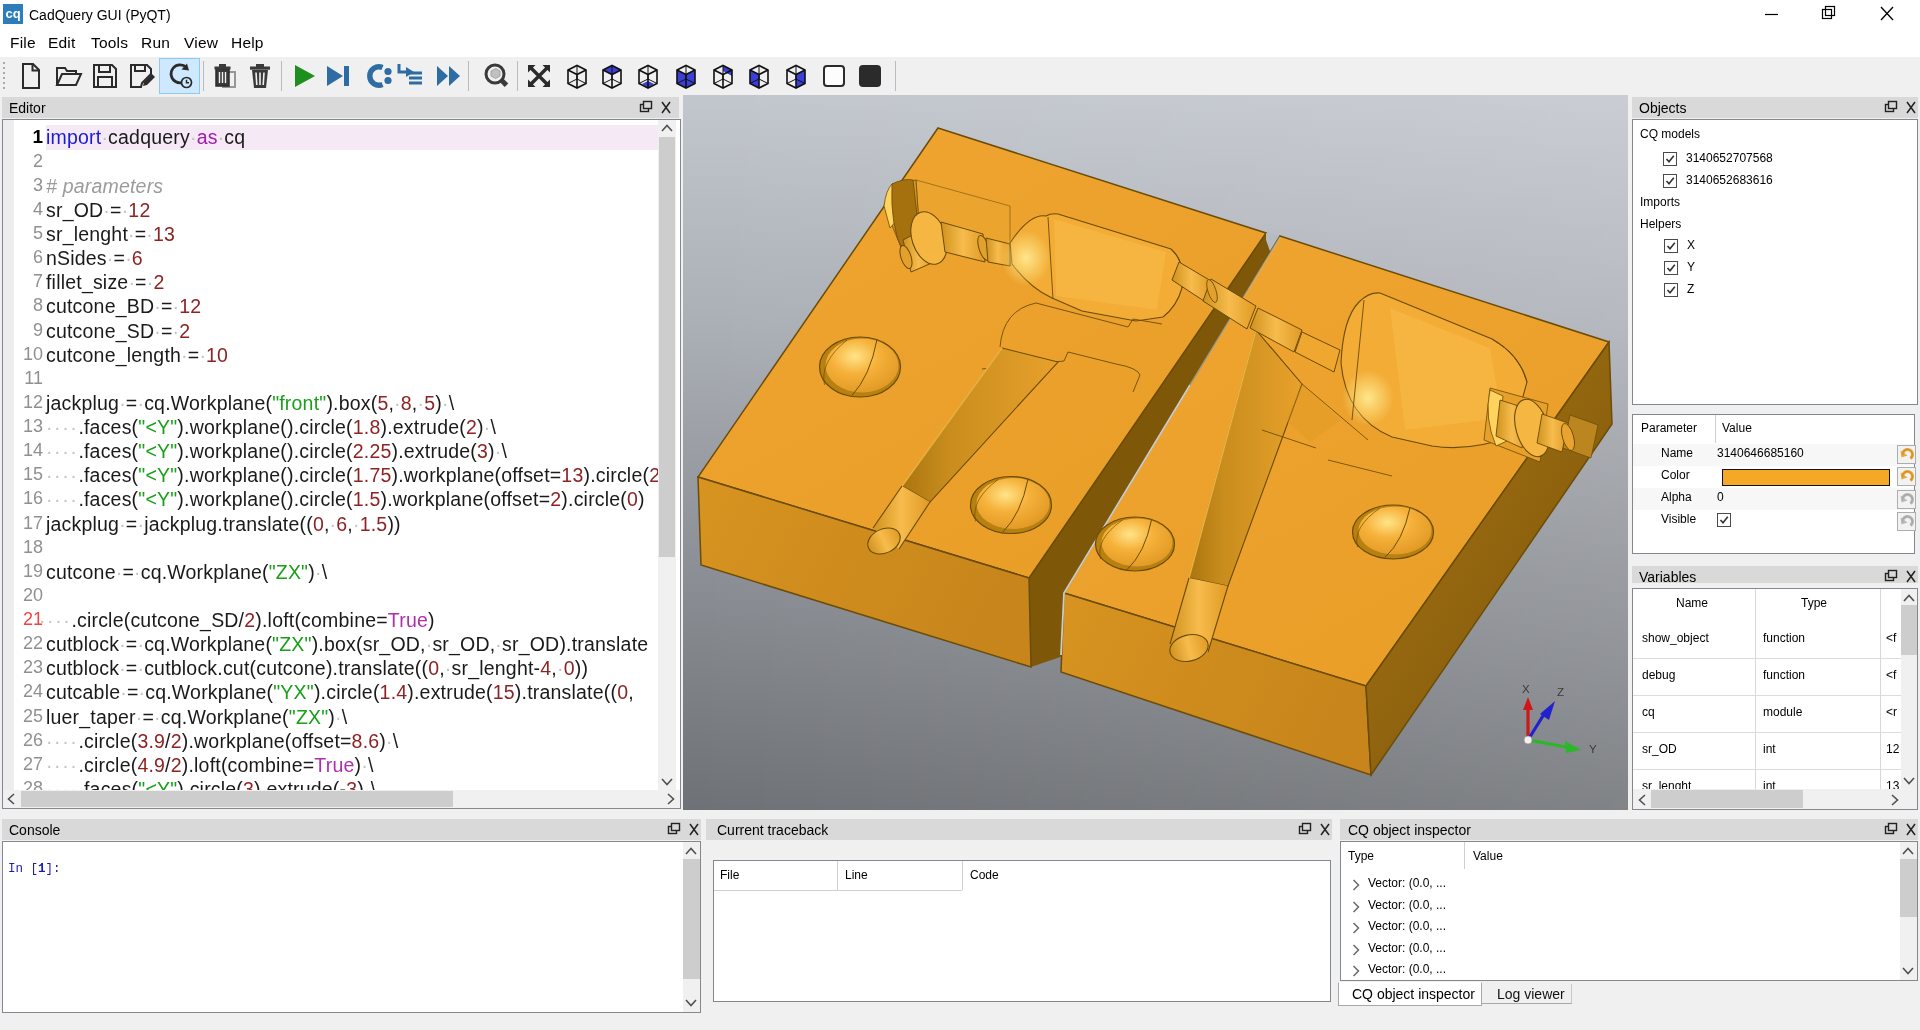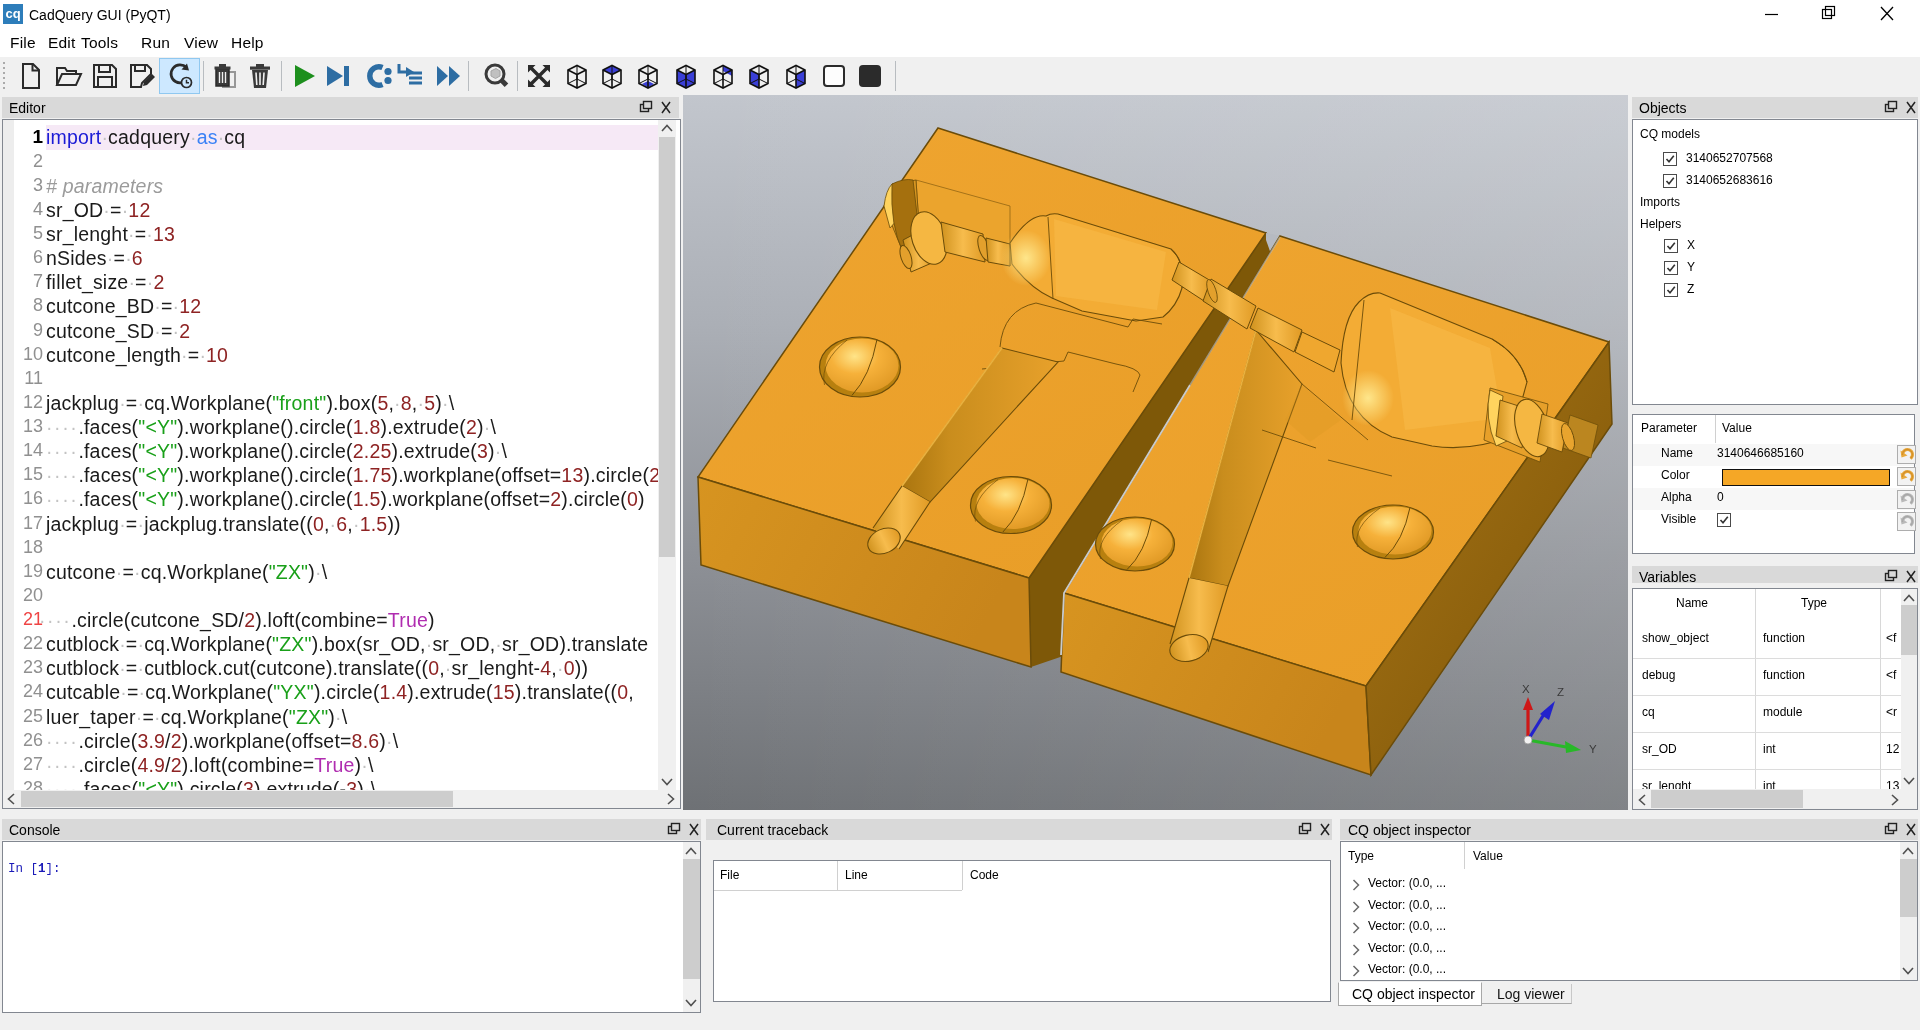--- a/index.html
+++ b/index.html
@@ -29,21 +29,21 @@
  <svg class="abs" style="left:1755px;top:0" width="165" height="28">
   <line x1="10" y1="14.5" x2="23" y2="14.5" stroke="#000" stroke-width="1.2"></line>
   <rect x="67.5" y="9.5" width="9" height="9" fill="none" stroke="#000" stroke-width="1.2"></rect>
   <rect x="70.5" y="6.5" width="9" height="9" fill="none" stroke="#000" stroke-width="1.2"></rect>
   <path d="M126 7 L138 20 M138 7 L126 20" stroke="#000" stroke-width="1.3" fill="none"></path>
  </svg>
 </div>
 <div id="menubar">
  <div class="mitem" style="left:10px">File</div>
  <div class="mitem" style="left:48px">Edit</div>
- <div class="mitem" style="left:81px">Tools</div>
+ <div class="mitem" style="left:91px">Tools</div>
  <div class="mitem" style="left:141px">Run</div>
  <div class="mitem" style="left:184px">View</div>
  <div class="mitem" style="left:231px">Help</div>
 </div>
 <div id="toolbar"></div>
 
 <div class="abs" style="left:0;top:57px;width:1920px;height:38px">
     <div class="abs" style="left:3px;top:5px;width:2px;height:28px;background:repeating-linear-gradient(180deg,#aaa 0 2px,transparent 2px 5px)"></div>
     <div class="tsep" style="left:203px"></div>
     <div class="tsep" style="left:281px"></div>
@@ -195,21 +195,21 @@
       <rect x="3.5" y="4.5" width="8" height="7" fill="none" stroke="#222" stroke-width="1.4"></rect>
       <rect x="6.5" y="1.5" width="8" height="7" fill="#d9d9d9" stroke="#222" stroke-width="1.4"></rect>
       <path d="M25 2 L33 13 M33 2 L25 13" stroke="#222" stroke-width="1.5"></path>
     </svg>
   </div>
 <div class="dock-box" style="left:2px;top:119px;width:679px;height:690px;overflow:hidden">
     <div class="abs" style="left:0;top:0;width:11px;height:670px;background:#ededed"></div>
     <div class="abs" style="left:43px;top:5.4px;width:612px;height:24.13px;background:#f6e9f6"></div>
     <div class="abs" style="left:0;top:0;width:655px;height:670px;overflow:hidden">
       <div class="abs" style="left:0;top:6.4px;width:40px;text-align:right;color:#000;font-weight:bold;font-size:19px">1</div>
-      <div class="abs code-line" style="left:43px;top:6.4px;"><span style="color:#1b1bd6">import</span><span class="w">·</span>cadquery<span class="w">·</span><span style="color:#3b82f6">as</span><span class="w">·</span>cq</div>
+      <div class="abs code-line" style="left:43px;top:6.4px;"><span style="color:#1b1bd6">import</span><span class="w">·</span>cadquery<span class="w">·</span><span style="color:#a21caf">as</span><span class="w">·</span>cq</div>
       <div class="abs" style="left:0;top:30.6px;width:40px;text-align:right;color:#909090;font-size:18px">2</div>
       <div class="abs" style="left:0;top:54.7px;width:40px;text-align:right;color:#909090;font-size:18px">3</div>
       <div class="abs code-line" style="left:43px;top:54.7px;"><span style="color:#9b9b9b;font-style:italic"># parameters</span></div>
       <div class="abs" style="left:0;top:78.8px;width:40px;text-align:right;color:#909090;font-size:18px">4</div>
       <div class="abs code-line" style="left:43px;top:78.8px;">sr_OD<span class="w">·</span>=<span class="w">·</span><span style="color:#8e2323">12</span></div>
       <div class="abs" style="left:0;top:103.0px;width:40px;text-align:right;color:#909090;font-size:18px">5</div>
       <div class="abs code-line" style="left:43px;top:103.0px;">sr_lenght<span class="w">·</span>=<span class="w">·</span><span style="color:#8e2323">13</span></div>
       <div class="abs" style="left:0;top:127.1px;width:40px;text-align:right;color:#909090;font-size:18px">6</div>
       <div class="abs code-line" style="left:43px;top:127.1px;">nSides<span class="w">·</span>=<span class="w">·</span><span style="color:#8e2323">6</span></div>
       <div class="abs" style="left:0;top:151.2px;width:40px;text-align:right;color:#909090;font-size:18px">7</div>

